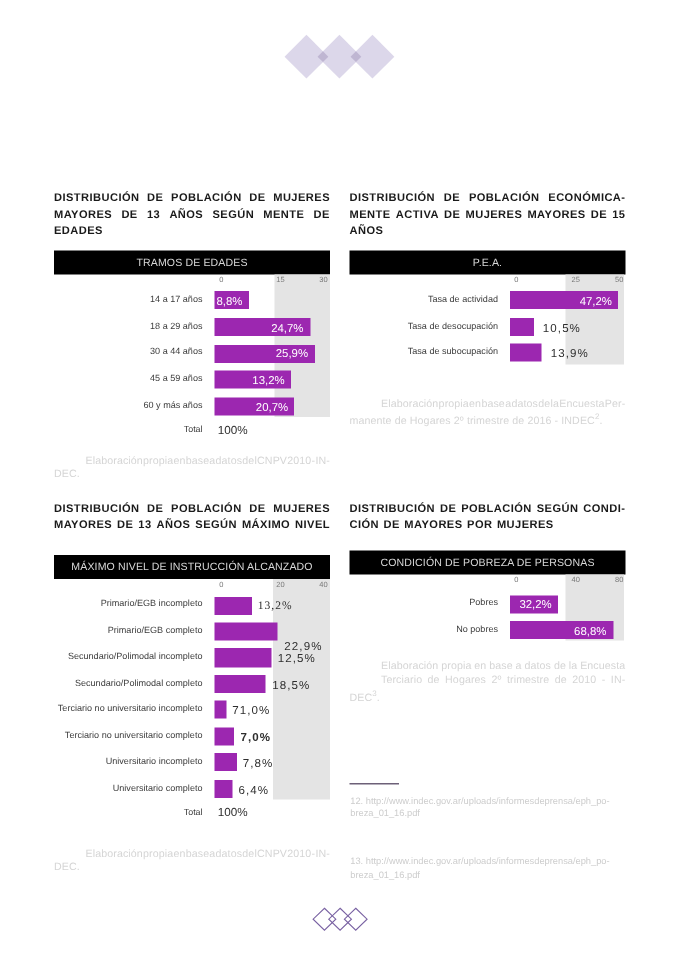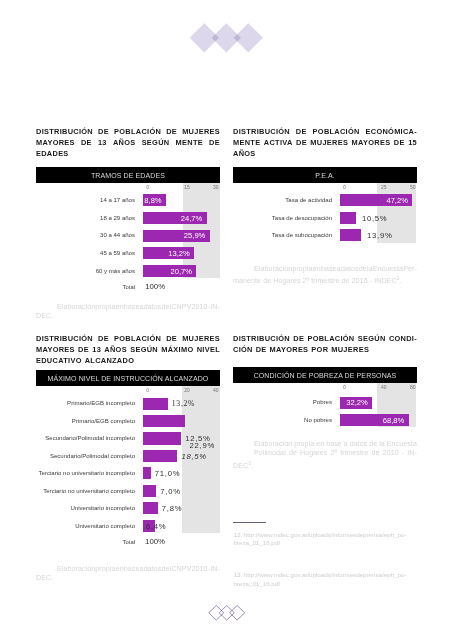--- a/index.html
+++ b/index.html
@@ -176,54 +176,50 @@
           </div>
           <div class="tline">
             <span class="w">MAYORES</span>
             <span class="w">DE</span>
             <span class="w">13</span>
             <span class="w">AÑOS</span>
             <span class="w">SEGÚN</span>
             <span class="w">MÁXIMO</span>
             <span class="w">NIVEL</span>
           </div>
-          <div class="tline last">
-            <span class="w">EDUCATIVO</span>
-            <span class="w">ALCANZADO</span>
-          </div>
         </div>
         <div class="chdr" style="left: 36px; top: 370px; width: 184px; height: 16px;">MÁXIMO NIVEL DE INSTRUCCIÓN ALCANZADO</div>
         <div class="band" style="left: 182px; top: 386px; width: 38px; height: 147.09px;"></div>
         <div class="tick" style="left: 146.2px; top: 386.5px;">0</div>
         <div class="tick" style="left: 184.2px; top: 386.5px;">20</div>
         <div class="tick" style="left: 212.9px; top: 386.5px;">40</div>
         <div class="rowlbl" style="left: 36px; top: 400.35px; width: 99px;">Primario/EGB incompleto</div>
         <div class="bar" style="left: 143.3px; top: 397.5px; width: 24.2616px; height: 12.1px; background: rgb(156, 39, 176);"></div>
         <div class="valout" style="left: 171.762px; top: 399.35px; font-family: Liberation Serif, serif;">13,2%</div>
         <div class="rowlbl" style="left: 36px; top: 417.82px; width: 99px;">Primario/EGB completo</div>
         <div class="bar" style="left: 143.3px; top: 414.97px; width: 42.0902px; height: 12.1px; background: rgb(156, 39, 176);"></div>
-        <div class="valout" style="left: 189.59px; top: 441px;">22,9%</div>
+        <div class="valout" style="left: 189.59px; top: 426px;">22,9%</div>
         <div class="rowlbl" style="left: 36px; top: 435.29px; width: 99px;">Secundario/Polimodal incompleto</div>
         <div class="bar" style="left: 143.3px; top: 432.44px; width: 37.679px; height: 12.1px; background: rgb(156, 39, 176);"></div>
         <div class="valout" style="left: 185.179px; top: 434.29px;">12,5%</div>
         <div class="rowlbl" style="left: 36px; top: 452.76px; width: 99px;">Secundario/Polimodal completo</div>
         <div class="bar" style="left: 143.3px; top: 449.91px; width: 34.003px; height: 12.1px; background: rgb(156, 39, 176);"></div>
-        <div class="valout" style="left: 181.503px; top: 451.76px; font-style: italic;">18,5%</div>
+        <div class="valout" style="left: 181.503px; top: 451.76px;">18,5%</div>
         <div class="rowlbl" style="left: 36px; top: 470.23px; width: 99px;">Terciario no universitario incompleto</div>
         <div class="bar" style="left: 143.3px; top: 467.38px; width: 7.352px; height: 12.1px; background: rgb(156, 39, 176);"></div>
         <div class="valout" style="left: 154.852px; top: 469.23px;">71,0%</div>
         <div class="rowlbl" style="left: 36px; top: 487.7px; width: 99px;">Terciario no universitario completo</div>
         <div class="bar" style="left: 143.3px; top: 484.85px; width: 12.866px; height: 12.1px; background: rgb(156, 39, 176);"></div>
-        <div class="valout" style="left: 160.366px; top: 486.7px;">7,0%</div>
+        <div class="valout" style="left: 160.366px; top: 486.7px; font-weight: bold;">7,0%</div>
         <div class="rowlbl" style="left: 36px; top: 505.17px; width: 99px;">Universitario incompleto</div>
         <div class="bar" style="left: 143.3px; top: 502.32px; width: 14.3364px; height: 12.1px; background: rgb(156, 39, 176);"></div>
         <div class="valout" style="left: 161.836px; top: 504.17px;">7,8%</div>
         <div class="rowlbl" style="left: 36px; top: 522.64px; width: 99px;">Universitario completo</div>
         <div class="bar" style="left: 143.3px; top: 519.79px; width: 11.7632px; height: 12.1px; background: rgb(156, 39, 176);"></div>
-        <div class="valout" style="left: 146px; top: 521.64px;">6,4%</div>
+        <div class="valout" style="left: 159px; top: 521.64px;">6,4%</div>
         <div class="totlbl" style="left: 36px; top: 539px; width: 99px;">Total</div>
         <div class="totval" style="left: 145.1px; top: 537px;">100%</div>
         <div class="note" style="left: 36px; top: 564.5px; width: 184px;">
           <div class="nline just">
             <span class="w">Elaboración</span>
             <span class="w">propia</span>
             <span class="w">en</span>
             <span class="w">base</span>
             <span class="w">a</span>
             <span class="w">datos</span>
@@ -270,21 +266,21 @@
             <span class="w">propia</span>
             <span class="w">en</span>
             <span class="w">base</span>
             <span class="w">a</span>
             <span class="w">datos</span>
             <span class="w">de</span>
             <span class="w">la</span>
             <span class="w">Encuesta</span>
           </div>
           <div class="nline just">
-            <span class="w">Polimodal</span>
+            <span class="w">Terciario</span>
             <span class="w">de</span>
             <span class="w">Hogares</span>
             <span class="w">2º</span>
             <span class="w">trimestre</span>
             <span class="w">de</span>
             <span class="w">2010</span>
             <span class="w">-</span>
             <span class="w">IN-</span>
           </div>
           <div class="nline">DEC<sup>3</sup>.</div>

